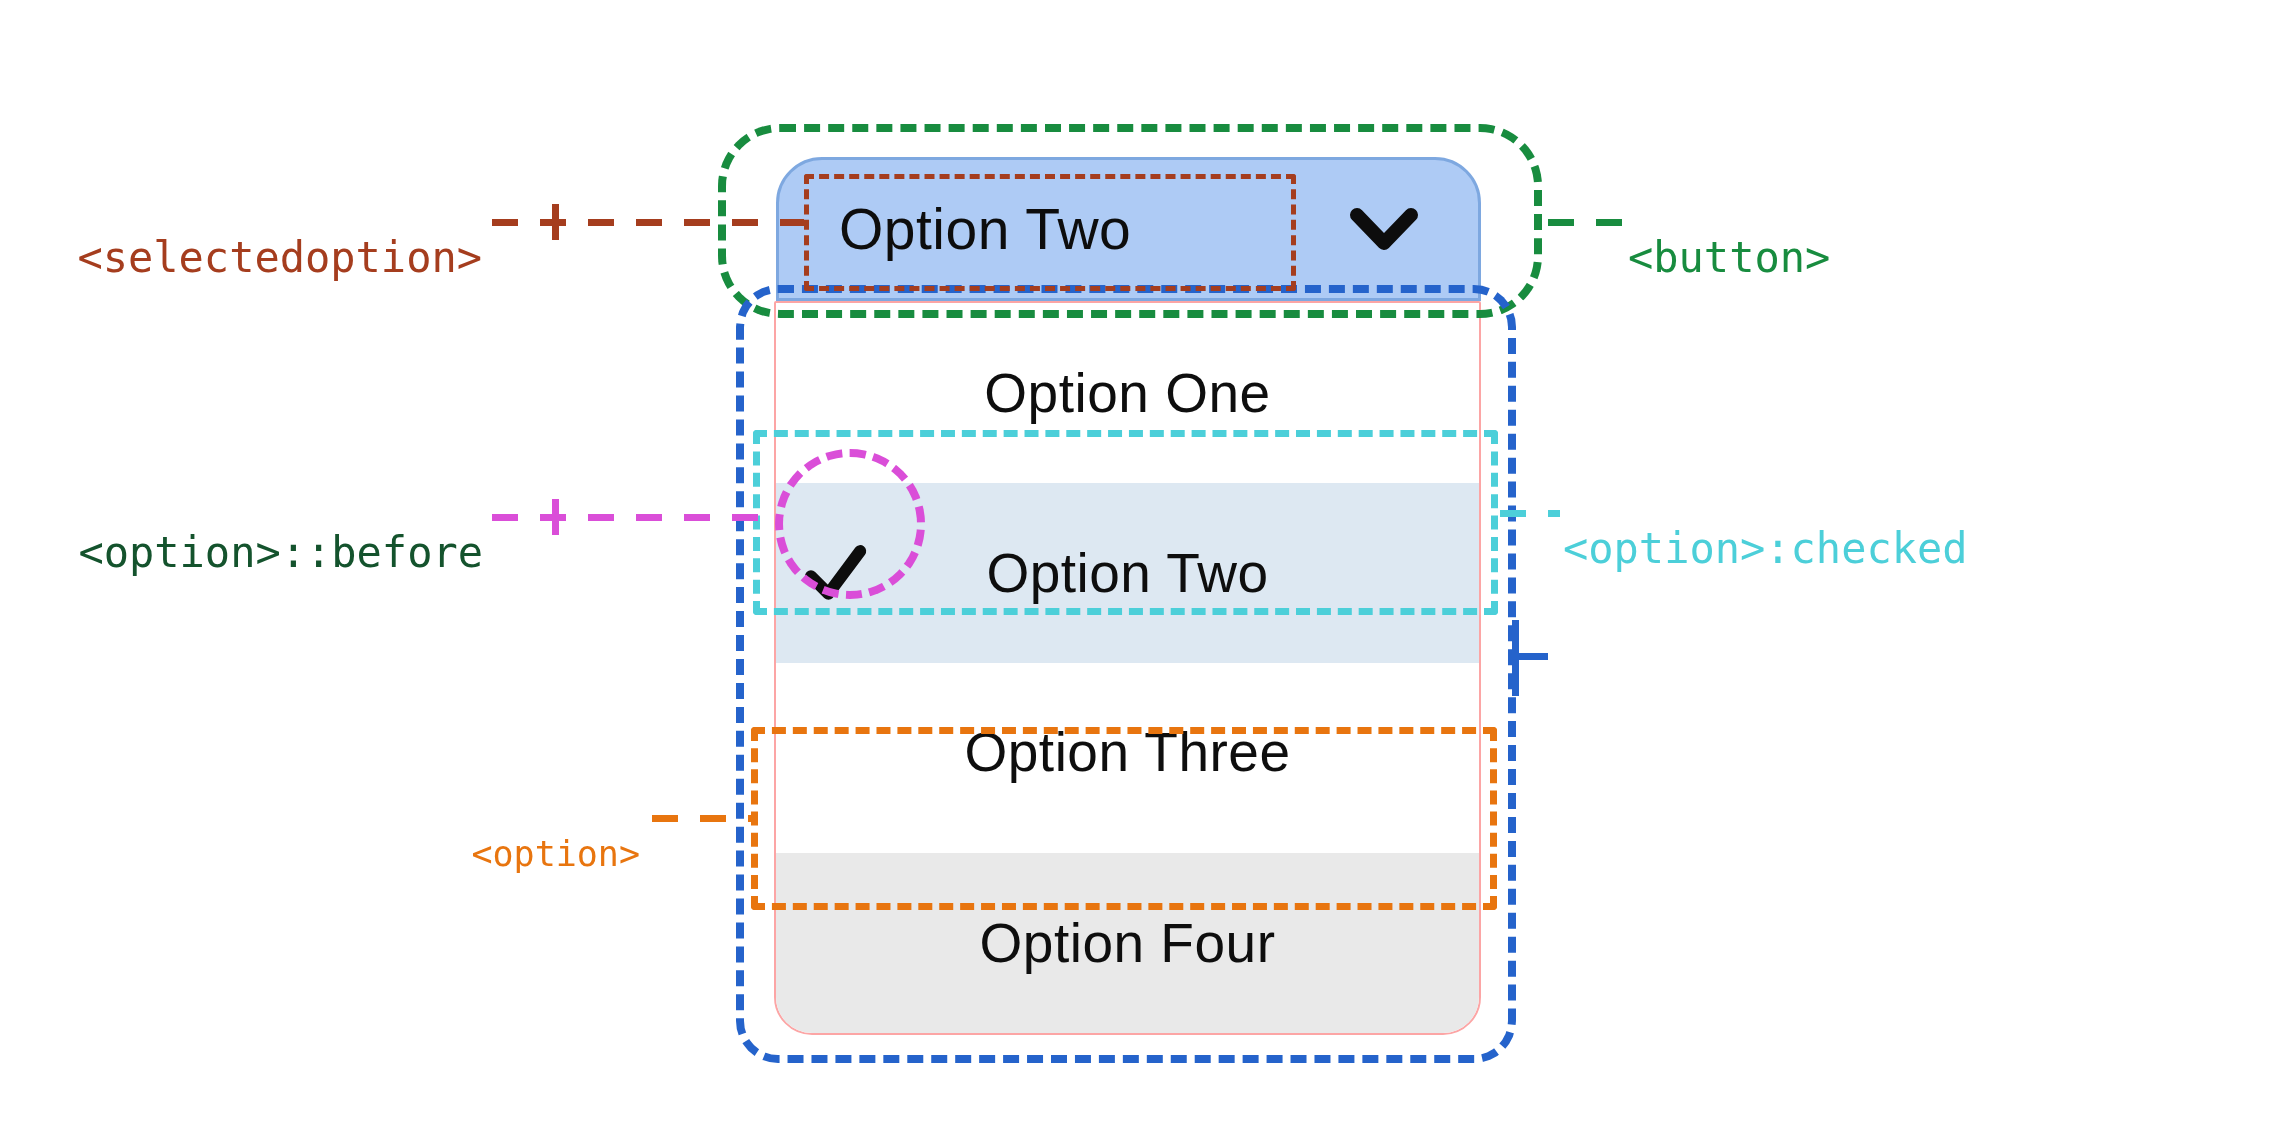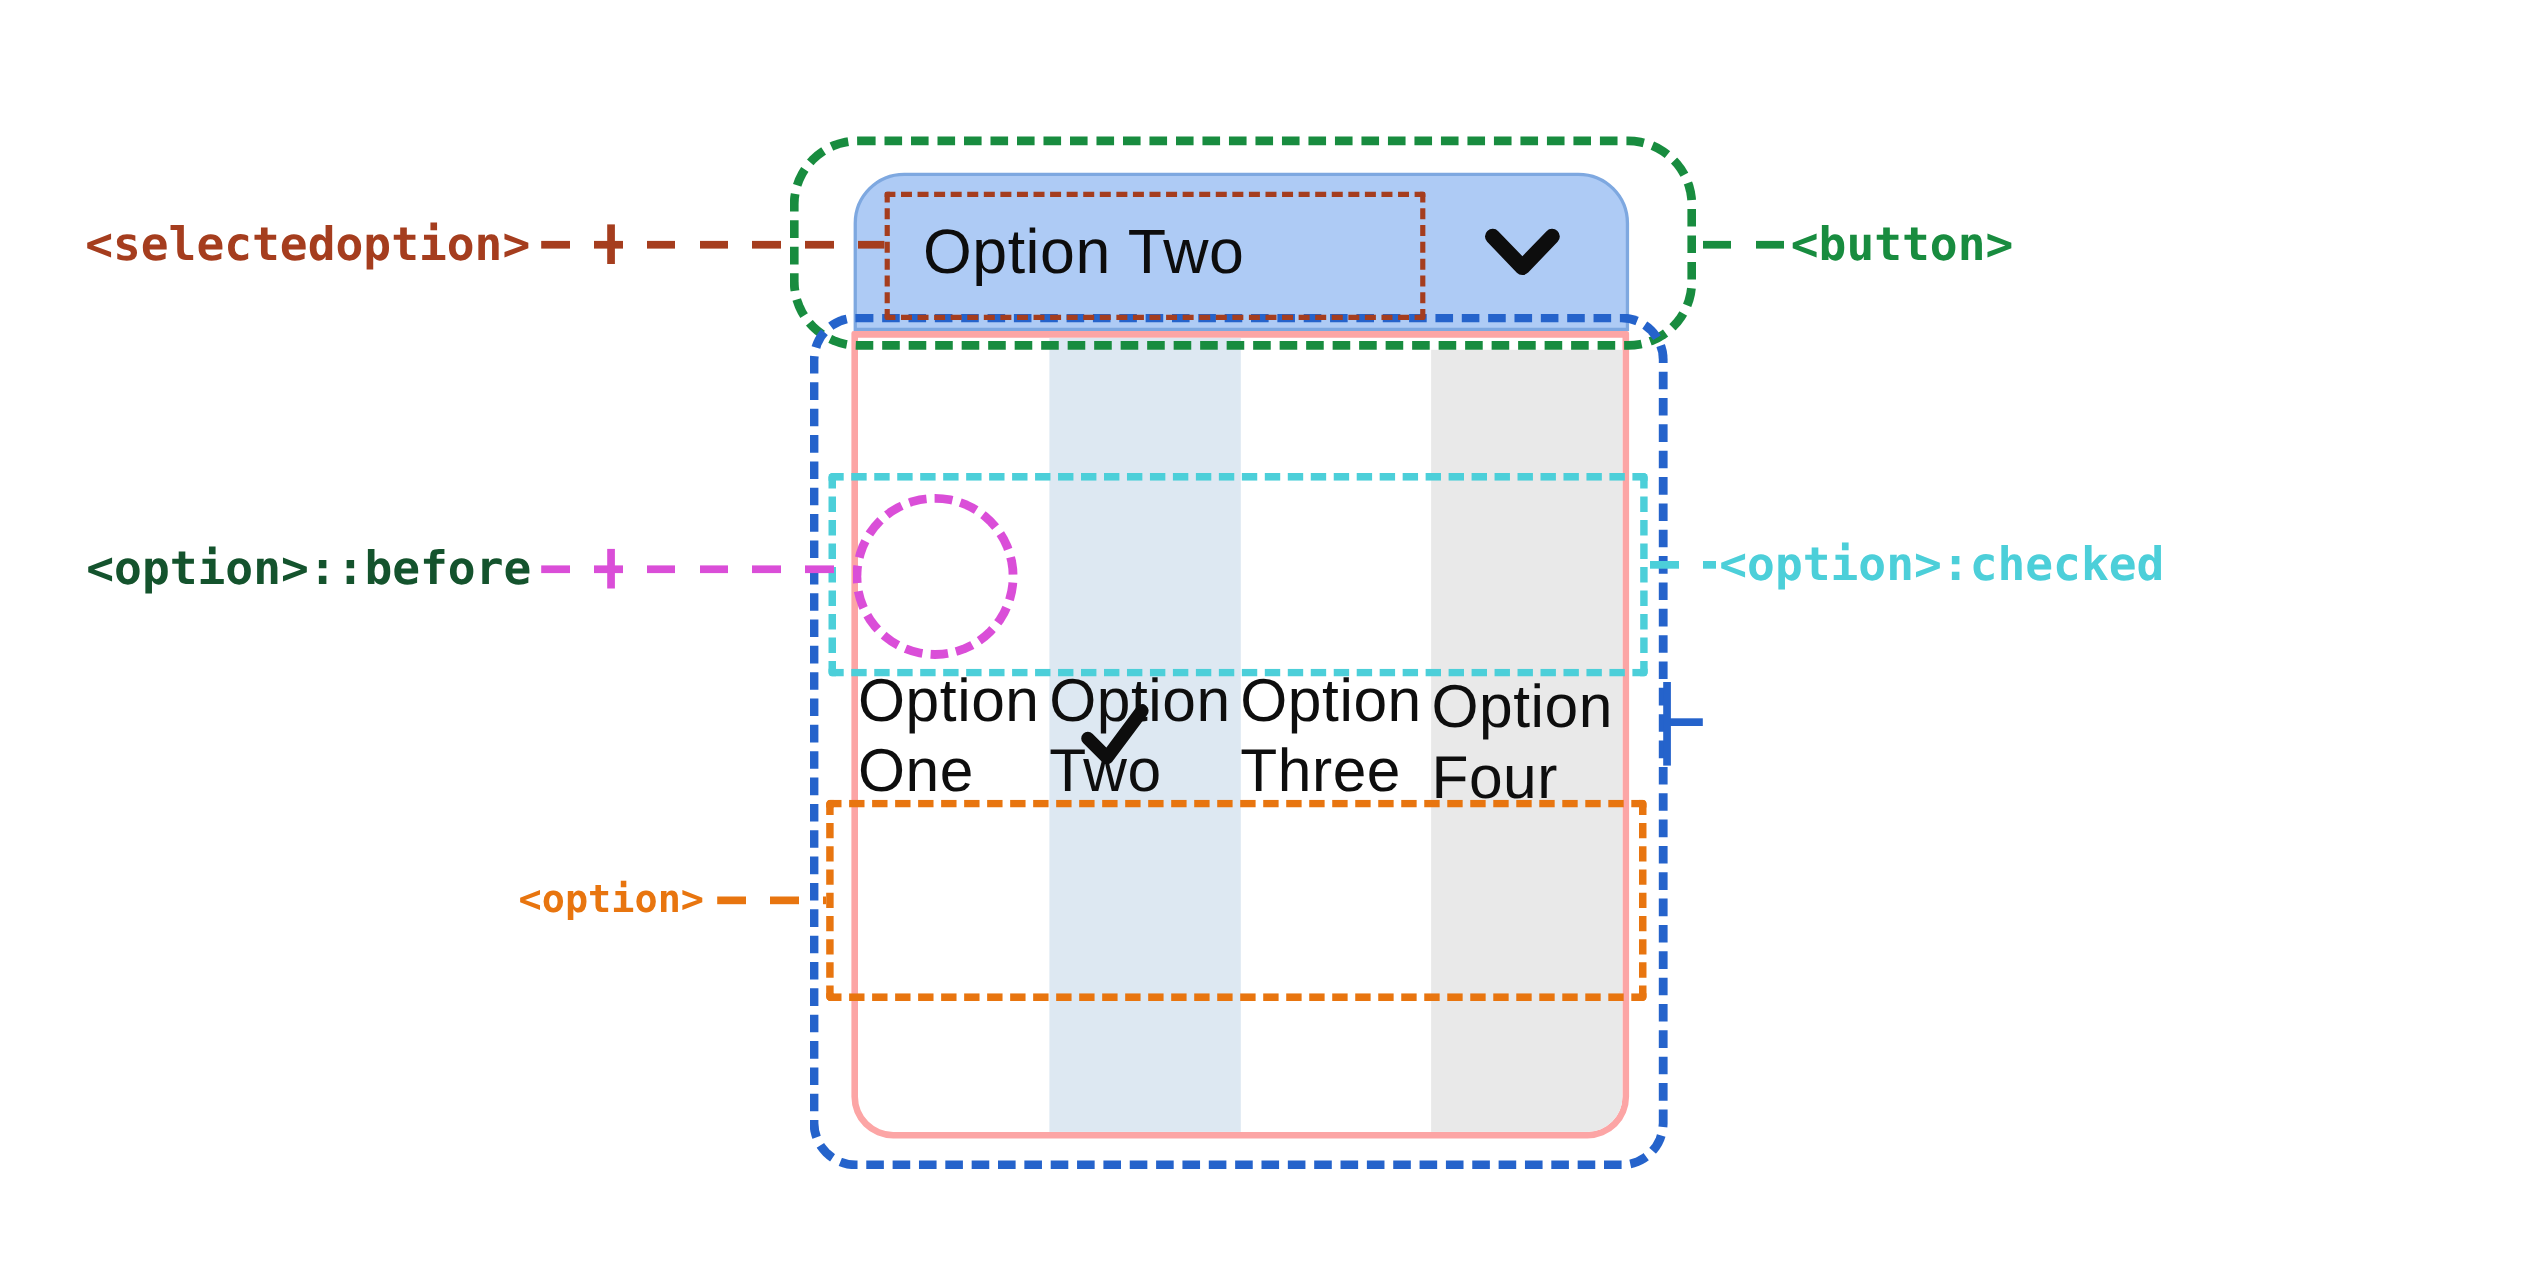--- a/index.html
+++ b/index.html
@@ -8,22 +8,22 @@
 
   
   .select-btn{position:absolute;left:776px;top:157px;width:705px;height:144px;
     background:#aecbf5;border:3px solid #7ea8e0;border-radius:46px 46px 0 0;
     box-sizing:border-box;display:flex;align-items:center;justify-content:space-between;
     padding:0 58px 0 60px;}
   .select-btn .sel-text{font-size:57px;color:#0d0d0d;letter-spacing:.5px;}
   .chev{width:72px;height:46px;display:block;}
 
   .dropdown{position:absolute;left:774px;top:301px;width:707px;height:734px;
-    background:#ffffff;border:6px solid #fca5a5;border-radius:2px 2px 38px 38px;
-    box-sizing:border-box;display:flex;flex-direction:row;overflow:hidden;}
+    background:#ffffff;border:2px solid #fca5a5;border-radius:2px 2px 38px 38px;
+    box-sizing:border-box;display:flex;flex-direction:column;overflow:hidden;}
   .opt-row{flex:1 1 0;display:flex;align-items:center;justify-content:center;
     font-size:55px;color:#0e0e0e;position:relative;letter-spacing:.5px;}
   .opt-row.checked{background:#dde8f2;}
   .opt-row.hovered{background:#e9e9e9;margin-top:11px;}
   .check{position:absolute;left:24px;top:50%;transform:translateY(-50%);
     width:70px;height:70px;display:block;}
 
   
   .outline{position:absolute;box-sizing:border-box;pointer-events:none;background:transparent;}
   .ol-green {left:718px;top:124px;width:824px;height:194px;border:8px dashed #188c3f;border-radius:62px;}
@@ -39,21 +39,21 @@
   .lead.green {background:repeating-linear-gradient(90deg,#188c3f 0 26px,transparent 26px 48px);}
   .lead.pink  {background:repeating-linear-gradient(90deg,#da4ed8 0 26px,transparent 26px 48px);}
   .lead.cyan  {background:repeating-linear-gradient(90deg,#4ccfd9 0 26px,transparent 26px 48px);}
   .lead.blue  {background:repeating-linear-gradient(90deg,#2563cb 0 26px,transparent 26px 48px);}
   .lead.orange{background:repeating-linear-gradient(90deg,#e8750f 0 26px,transparent 26px 48px);}
   .tick{position:absolute;width:7px;height:36px;pointer-events:none;}
   .tick.red{background:#a53d1e;} .tick.pink{background:#da4ed8;} .tick.blue{background:#2563cb;}
 
   
   .anno{position:absolute;font-family:"DejaVu Sans Mono","Liberation Mono",monospace;
-    font-weight:bold;font-size:42px;line-height:52px;white-space:nowrap;}
+    font-weight:normal;font-size:42px;line-height:52px;white-space:nowrap;margin-top:36px;}
   .an-selectedoption{right:1812px;top:196px;color:#a53d1e;text-align:right;}
   .an-button{left:1628px;top:196px;color:#188c3f;text-align:center;}
   .an-option-before{right:1811px;top:491px;color:#14532d;text-align:right;}
   .an-option-checked{left:1563px;top:487px;color:#4ccfd9;}
   .an-picker{left:1552px;top:631px;color:#2563cb;}
   .an-option{right:1654px;top:784px;color:#e8750f;font-size:35px;line-height:68px;}
 </style>
 </head>
 <body>
 

